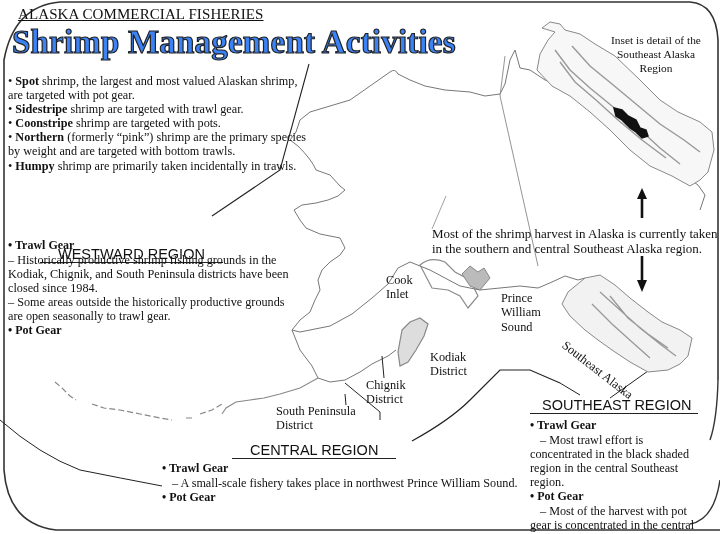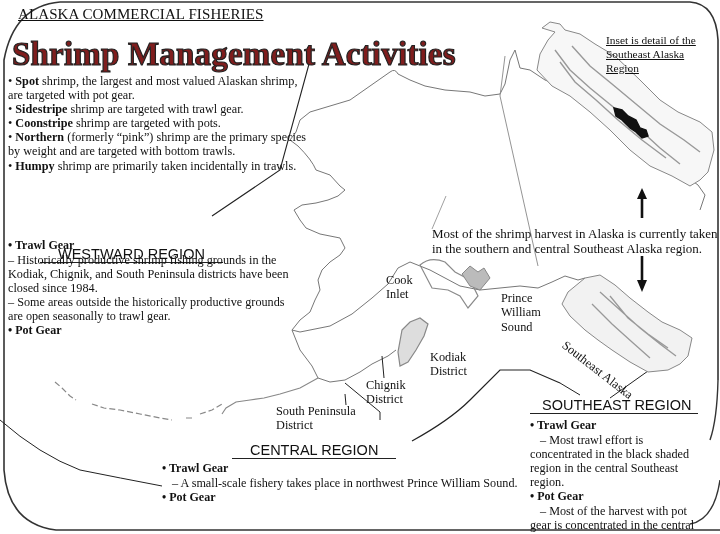--- a/index.html
+++ b/index.html
@@ -1,35 +1,35 @@
 <!DOCTYPE html>
 <html><head>
 <meta charset="utf-8">
 <style>
   html, body { margin: 0; padding: 0; background: #ffffff; }
   body { width: 720px; height: 534px; position: relative; overflow: hidden; font-family: "Liberation Serif", serif; color: #111; }
   .frame { position: absolute; left: 0; top: 0; width: 720px; height: 534px; }
   .abs { position: absolute; }
   .subtitle { left: 18px; top: 6px; font-size: 15px; text-decoration: underline; letter-spacing: 0.1px; white-space: nowrap; }
-  .title { left: 12px; top: 36px; font-size: 33px; font-weight: bold; color: #7f1d1d; -webkit-text-stroke: 1.2px #222; letter-spacing: 0.2px; white-space: nowrap; }
+  .title { left: 12px; top: 24px; font-size: 33px; font-weight: bold; color: #3b82f6; -webkit-text-stroke: 1.2px #222; letter-spacing: 0.2px; white-space: nowrap; }
   .species { left: 8px; top: 74px; width: 300px; font-size: 12.2px; line-height: 14.1px; }
   .species p, .region-body p { margin: 0; }
   .bold { font-weight: bold; }
   .region-head { font-family: "Liberation Sans", sans-serif; font-size: 14.5px; white-space: nowrap; border-bottom: 1.3px solid #222; padding: 0 18px 0 18px; line-height: 16px; }
   .westward-head { left: 40px; top: 214px; margin-top: 32px; }
   .central-head { left: 232px; top: 442px; }
   .southeast-head { left: 530px; top: 397px; padding: 0 6px 0 12px; }
   .region-body { font-size: 12.2px; line-height: 14.1px; }
   .westward-body { left: 8px; top: 238px; width: 282px; }
   .central-body { left: 162px; top: 461px; width: 360px; }
   .southeast-body { left: 530px; top: 418px; width: 175px; }
   .gear { font-weight: bold; font-size: 12px; line-height: 15px; }
   .ind { padding-left: 10px; }
   .callout { left: 432px; top: 226px; font-size: 13px; line-height: 15px; width: 290px; }
-  .inset-note { left: 606px; top: 33px; width: 100px; font-size: 11.4px; line-height: 14px; text-decoration: underline; }
+  .inset-note { left: 606px; top: 33px; width: 100px; text-align: center; font-size: 11.4px; line-height: 14px; }
   .maplabel { font-size: 12.3px; line-height: 14.4px; text-align: left; white-space: nowrap; }
   .se-label { left: 568px; top: 338px; font-size: 12.5px; transform: rotate(38deg); transform-origin: left top; white-space: nowrap; }
   svg { position: absolute; left: 0; top: 0; }
 </style>
 </head>
 <body>
 
 <svg class="frame" width="720" height="534" viewBox="0 0 720 534">
 
   <path d="M60 2 L690 2 Q716 4 718 40 L718 380" fill="none" stroke="#333" stroke-width="1.6"></path>

